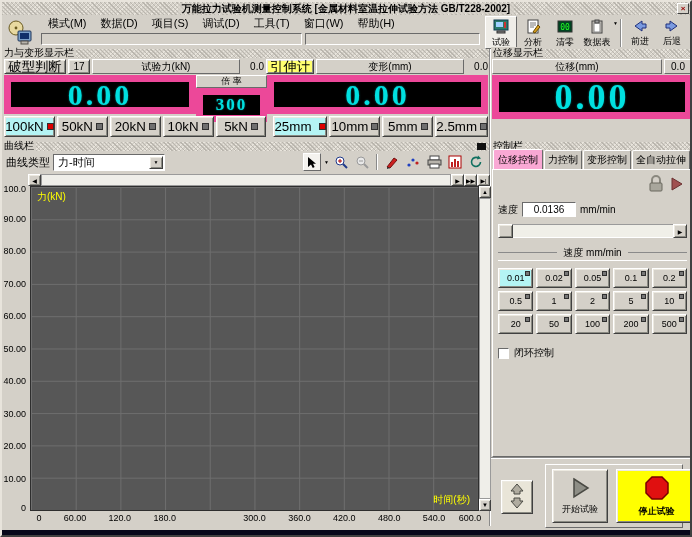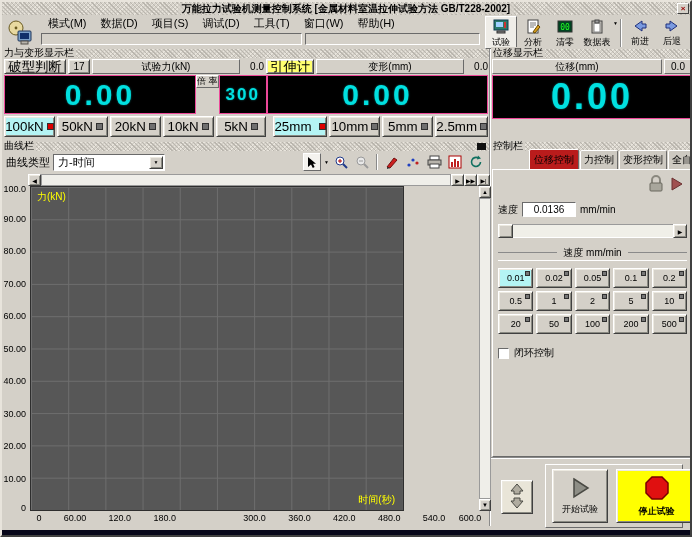--- a/index.html
+++ b/index.html
@@ -41,30 +41,30 @@
   .tbtn { width:34px; height:33px; background:transparent; border:1px solid transparent;
     display:flex; flex-direction:column; align-items:center; justify-content:center; gap:1px; }
   .tbtn.lit { background:#efede8; border-color:#fff #6a6a6a #6a6a6a #fff; }
   .tbl { font-size:9px; line-height:9px; white-space:nowrap; }
   .tb-sep { width:2px; height:28px; margin:0 2px; border-left:1px solid #8a8a8a; border-right:1px solid #fff; }
   .caret { font-size:5px; align-self:flex-start; margin-top:4px; }
   
   .ghdr { position:absolute; height:9px; font-size:10px; line-height:9px; }
   .ghdr .t { background:#d4d0c8; padding:0 2px; position:relative; top:-1px; }
   
-  .lcd { background:#000; color:#00e0e0; font-family:Liberation Sans, sans-serif;
+  .lcd { background:#000; color:#00e0e0; font-family:Liberation Serif, serif;
     font-weight:bold; display:flex; align-items:center; justify-content:center;
-    text-shadow:0 0 2px rgba(0,224,224,.55); border:1px solid #ec4899; letter-spacing:3px; }
+    text-shadow:0 0 2px rgba(0,224,224,.55); border:7px solid #ec4899; letter-spacing:3px; }
   
   #force-panel { position:absolute; left:2px; top:57px; width:484px; }
   .dis-row { display:flex; gap:2px; height:15px; font-size:10px; }
   .bar { display:flex; align-items:center; justify-content:center; background:#d4d0c8; }
   .peak { width:22px; display:flex; align-items:center; justify-content:flex-end; font-size:10px; }
   #lcd-row { display:flex; margin-top:1px; height:39px; }
-  #rate-col { width:71px; display:flex; flex-direction:row; }
+  #rate-col { width:71px; display:flex; flex-direction:column; }
   #rate-hdr { height:13px; font-size:9px; }
   .range-row { display:flex; gap:2px; height:21px; margin-top:2px; font-size:10px; }
   .range { flex:1; position:relative; display:flex; align-items:center; justify-content:center; gap:3px; }
   .range.sel { background:#b4f4f4; }
   .ind { width:7px; height:7px; background:#6f6f6f; border:1px solid #303030; }
   .sel > .ind { background:#dd0000; }
   .gap4 { margin-left:5px;gap:8px; }
   
   #pos-panel { position:absolute; left:490px; top:57px; width:200px; }
   
@@ -74,42 +74,42 @@
   #chart-ctrls { position:absolute; left:0; top:9px; right:1px; height:22px; display:flex; align-items:center; padding:0 4px; gap:3px; }
   #curve-combo { width:112px; height:17px; background:#fff; display:flex; align-items:center; font-size:11px; }
   #curve-combo .v { flex:1; padding-left:4px; }
   #combo-btn { width:14px; height:13px; margin-right:1px; font-size:5px; display:flex; align-items:center; justify-content:center; }
   .cspace { flex:1; }
   .cicon { width:18px; height:18px; display:flex; align-items:center; justify-content:center; background:transparent; border:1px solid transparent; }
   .cicon.lit { background:#f4f2ee; border-color:#fff #6a6a6a #6a6a6a #fff; }
   #hscroll { position:absolute; left:26px; top:32px; width:462px; height:12px; display:flex; }
   .sbtn-sq { width:13px; height:12px; font-size:6px; display:flex; align-items:center; justify-content:center; white-space:nowrap; }
   #hs-track { flex:1; background:#efeee9; border:1px solid #9a9a9a; }
-  #plot { position:absolute; left:28px; top:44px; width:374px; height:325px;
+  #plot { position:absolute; left:28px; top:44px; width:449px; height:325px;
     background:#575757; border:1px solid #2e2e2e;
     background-image:
       linear-gradient(to right, #6e6e6e 1px, transparent 1px),
       linear-gradient(to bottom, #6e6e6e 1px, transparent 1px);
     background-size:10% 10%; }
   .ytitle { position:absolute; left:6px; top:3px; color:#ffff00; font-size:10px; }
   .xtitle { position:absolute; right:8px; bottom:3px; color:#ffff00; font-size:10px; }
   #ylabels { position:absolute; left:0; top:44px; width:26px; height:325px; }
   #ylabels span { position:absolute; right:2px; font-size:9px; transform:translateY(-50%); }
   #xlabels { position:absolute; left:28px; top:371px; width:449px; height:11px; }
   #xlabels span { position:absolute; font-size:9px; transform:translateX(-50%); }
   #vscroll { position:absolute; left:477px; top:44px; width:12px; height:325px; display:flex; flex-direction:column; }
   #vs-track { flex:1; background:#efeee9; border:1px solid #9a9a9a; }
   .vbtn { width:12px; height:12px; font-size:6px; display:flex; align-items:center; justify-content:center; }
   
   #ctl-panel { position:absolute; left:489px; top:140px; width:203px; height:388px; }
   #ctl-hdr { position:absolute; left:0; top:0; right:0; height:9px; }
   #tabs { position:absolute; left:2px; top:10px; right:2px; height:18px; display:flex; align-items:flex-end; font-size:10px; }
   .tab { padding:2px 3px; border:1px solid; border-color:#fff #6a6a6a transparent #fff;
     border-radius:2px 2px 0 0; background:#cdc9c1; margin-right:1px; white-space:nowrap; }
-  .tab.active { background:#b91c1c; padding:3px 4px; position:relative; top:1px;margin-left:36px; }
+  .tab.active { background:#f9a8d4; padding:3px 4px; position:relative; top:1px; }
   #ctl-body { position:absolute; left:1px; top:27px; right:1px; height:288px; background:#d4d0c8; padding:4px 5px; }
   #lockrow { height:24px; display:flex; justify-content:flex-end; align-items:center; gap:6px; padding-right:4px; }
   #speedrow { margin-top:4px; display:flex; align-items:center; gap:4px; font-size:10px; }
   #speed-field { width:54px; height:15px; background:#fff; display:flex; align-items:center; justify-content:center; font-size:10px; }
   #ctl-slider { margin-top:7px; height:14px; display:flex; }
   #sl-thumb { width:15px; height:14px; }
   #sl-track { flex:1; background:#f0efe8; border-top:1px solid #9a9a9a; border-bottom:1px solid #fff; }
   #sl-right { width:14px; height:14px; font-size:6px; display:flex; align-items:center; justify-content:center; }
   #grid-title { margin-top:14px; border-top:1px solid #8a8a8a; box-shadow:0 1px 0 #fff; text-align:center; font-size:10px; height:8px; }
   #grid-title .t { background:#d4d0c8; padding:0 6px; position:relative; top:-7px; }

